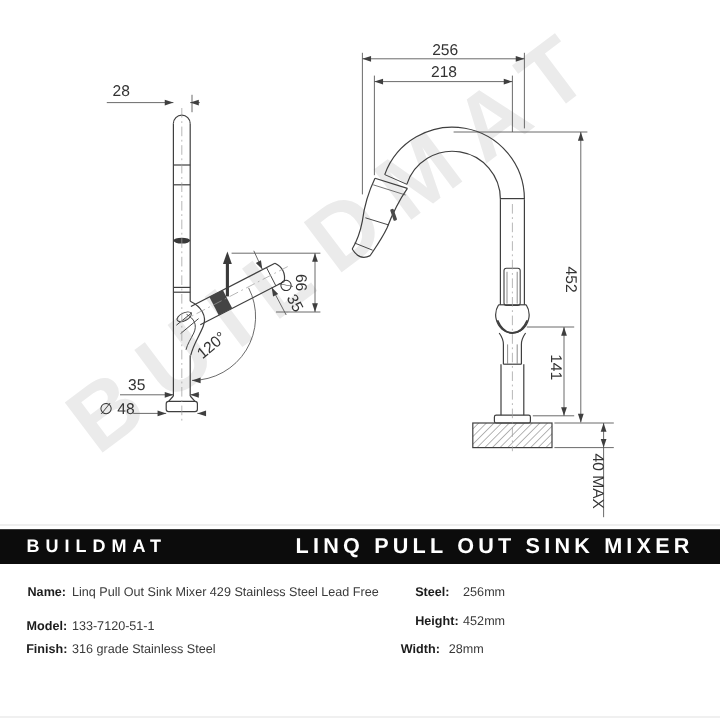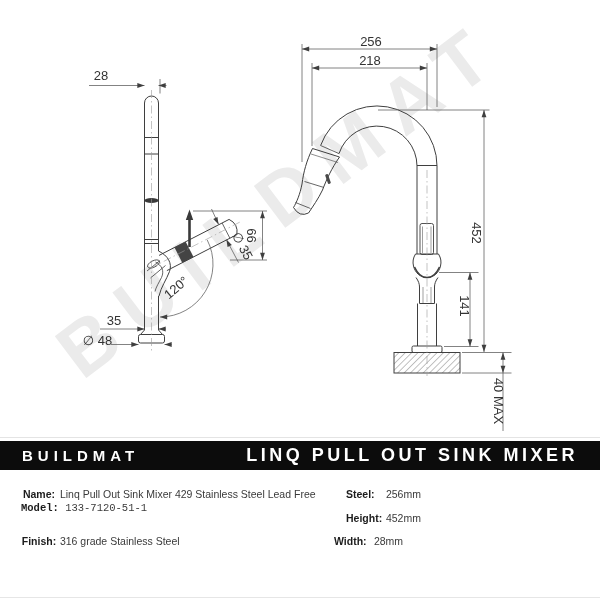--- a/index.html
+++ b/index.html
@@ -175,21 +175,21 @@
   <div class="banner">
     <span class="brand">BUILDMAT</span>
     <span class="product">LINQ PULL OUT SINK MIXER</span>
   </div>
 
   <div class="specs">
     <div class="spec-row col-left" style="left:21px;top:8px;">
       <span class="lbl">Name:</span>
       <span class="val">Linq Pull Out Sink Mixer 429 Stainless Steel Lead Free</span>
     </div>
-    <div class="spec-row col-left" style="left:21px;top:22px;font-family:Liberation Mono, monospace;">
+    <div class="spec-row col-left" style="left:21px;top:36px;">
       <span class="lbl">Model:</span>
       <span class="val">133-7120-51-1</span>
     </div>
     <div class="spec-row col-left" style="left:21px;top:55px;">
       <span class="lbl">Finish:</span>
       <span class="val">316 grade Stainless Steel</span>
     </div>
     <div class="spec-row col-right" style="left:346px;top:8px;">
       <span class="lbl">Steel:</span>
       <span class="val">256mm</span>

